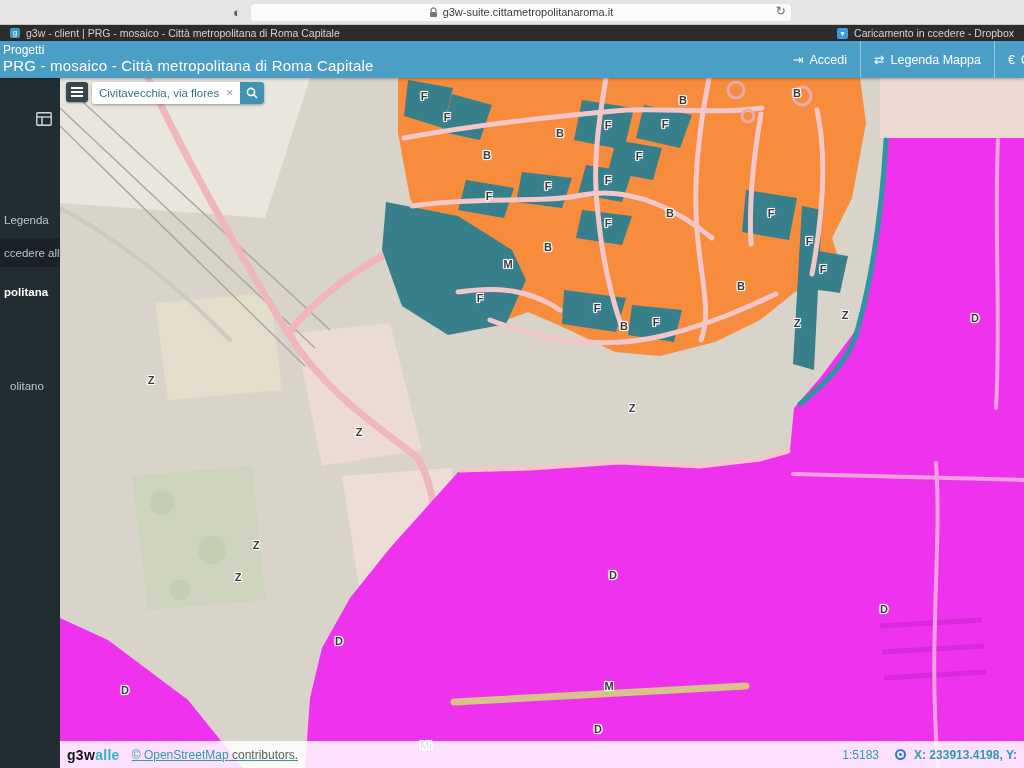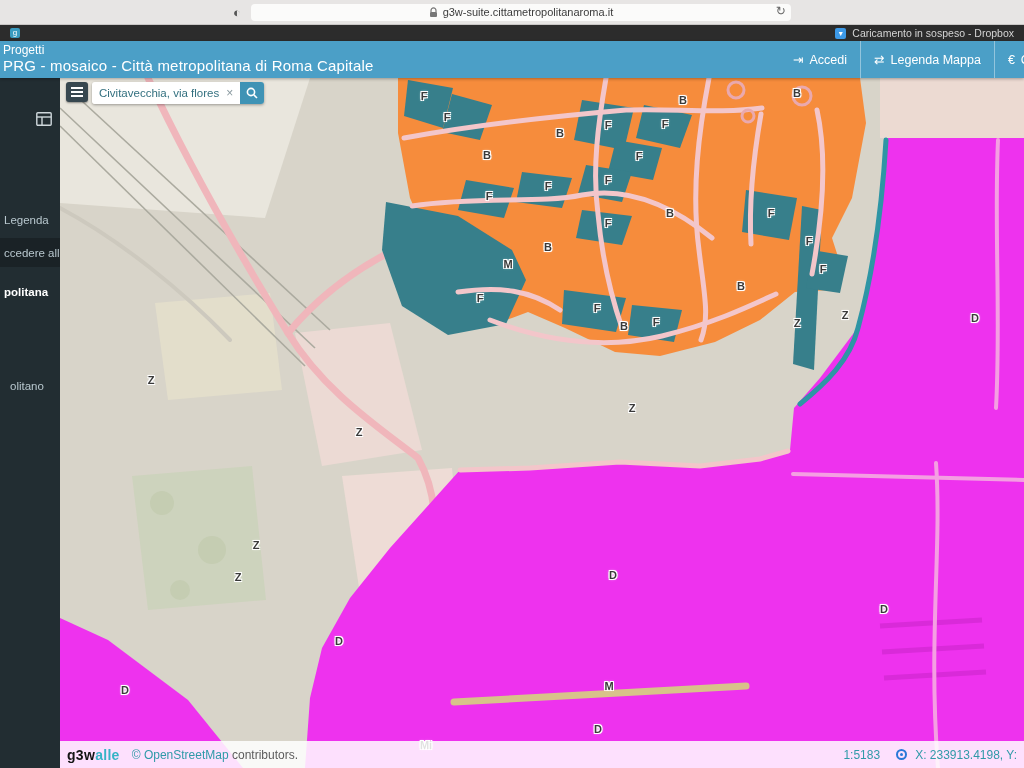--- a/index.html
+++ b/index.html
@@ -79,52 +79,53 @@
   
   #map-labels { position:absolute; inset:0; z-index:5; pointer-events:none; }
   .zlabel { position:absolute; transform:translate(-50%,-50%); font-size:11px; font-weight:bold; color:#3a3a3a;
             text-shadow:-1px -1px 0 #fff, 1px -1px 0 #fff, -1px 1px 0 #fff, 1px 1px 0 #fff, 0 0 3px #fff; }
 
   
   .status-bar { position:absolute; left:0; right:0; bottom:0; height:27px; background:rgba(255,255,255,.85);
                 display:flex; align-items:center; padding:0 7px; font-size:12px; z-index:25; }
   .logo { font-weight:bold; font-size:14px; color:#141414; margin-right:12px; letter-spacing:.3px; }
   .logo .suite { color:#35b3c6; font-weight:bold; }
-  .attr { color:var(--status-text,#2f9aa8); }
+  .attr { color:var(--status-text,#2f9aa8);text-decoration:underline; }
   .attr .contrib { color:#5c5c5c; }
   .bar-spacer { flex:1; }
   .scale { color:var(--status-text,#2f9aa8); margin-right:16px; }
   .geo-icon { width:11px; height:11px; border:2px solid #2979d8; border-radius:50%; position:relative;
               margin-right:8px; flex:none; }
   .geo-icon::after { content:""; position:absolute; left:2px; top:2px; width:3px; height:3px;
                      border-radius:50%; background:#2979d8; }
-  .coords { color:var(--status-text,#2f9aa8); white-space:nowrap; overflow:hidden; }
+  .coords { color:var(--status-text,#2f9aa8); white-space:nowrap; overflow:hidden;font-weight:bold; }
 </style>
 </head>
 <body>
 
 <div class="screen">
 
   <div class="browser-top">
     <span class="contrast-icon">◐</span>
     <div class="url-pill">
       <svg width="9" height="11" viewBox="0 0 9 11">
         <path d="M2 5 V3.4 a2.5 2.5 0 0 1 5 0 V5" stroke="#777" stroke-width="1.2" fill="none"></path>
         <rect x="1" y="5" width="7" height="5" rx="1" fill="#777"></rect>
       </svg>
       <span>g3w-suite.cittametropolitanaroma.it</span>
       <span class="refresh">↻</span>
     </div>
   </div>
 
   <div class="tab-strip">
     <span class="favicon">g</span>
+    <span>g3w - client | PRG - mosaico - Città metropolitana di Roma Capitale</span>
     <span class="tab-spacer"></span>
     <span class="dbx-icon">▾</span>
-    <span>Caricamento in sospeso - Dropbox</span>
+    <span>Caricamento in ccedere - Dropbox</span>
   </div>
 
   <div class="app-header">
     <div class="menu-label">Progetti</div>
     <div class="app-title">PRG - mosaico - Città metropolitana di Roma Capitale</div>
     <div class="header-actions">
       <button>
         <span>⇥</span>
         <span>Accedi</span>
       </button>

